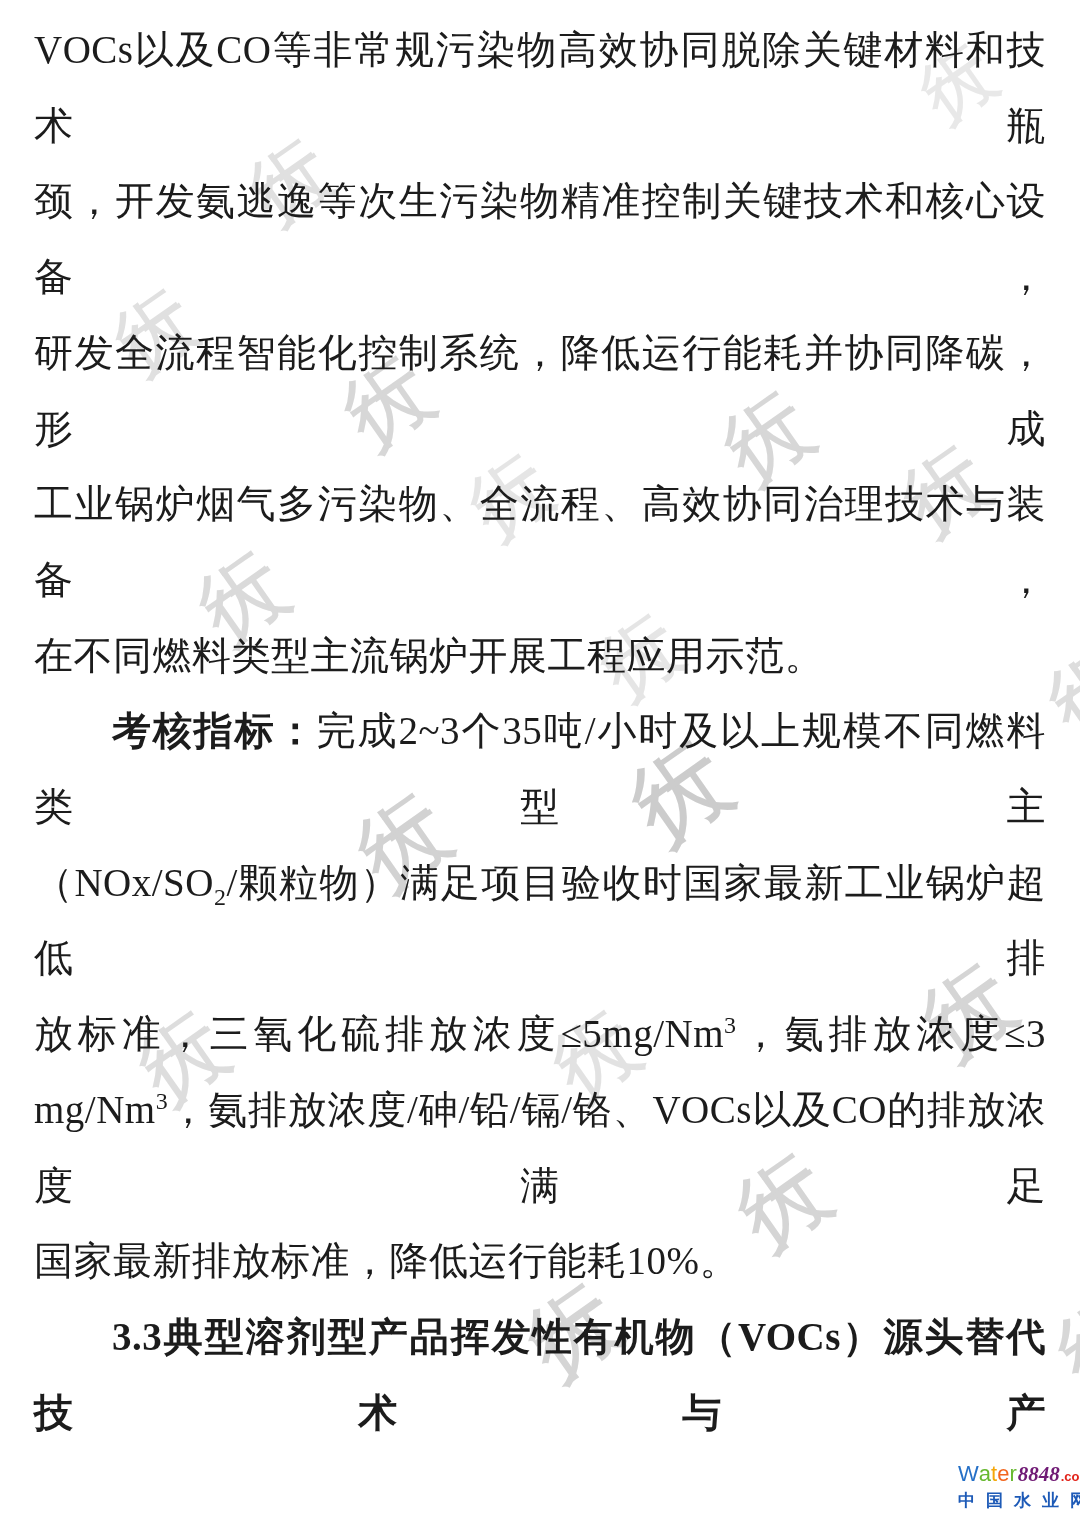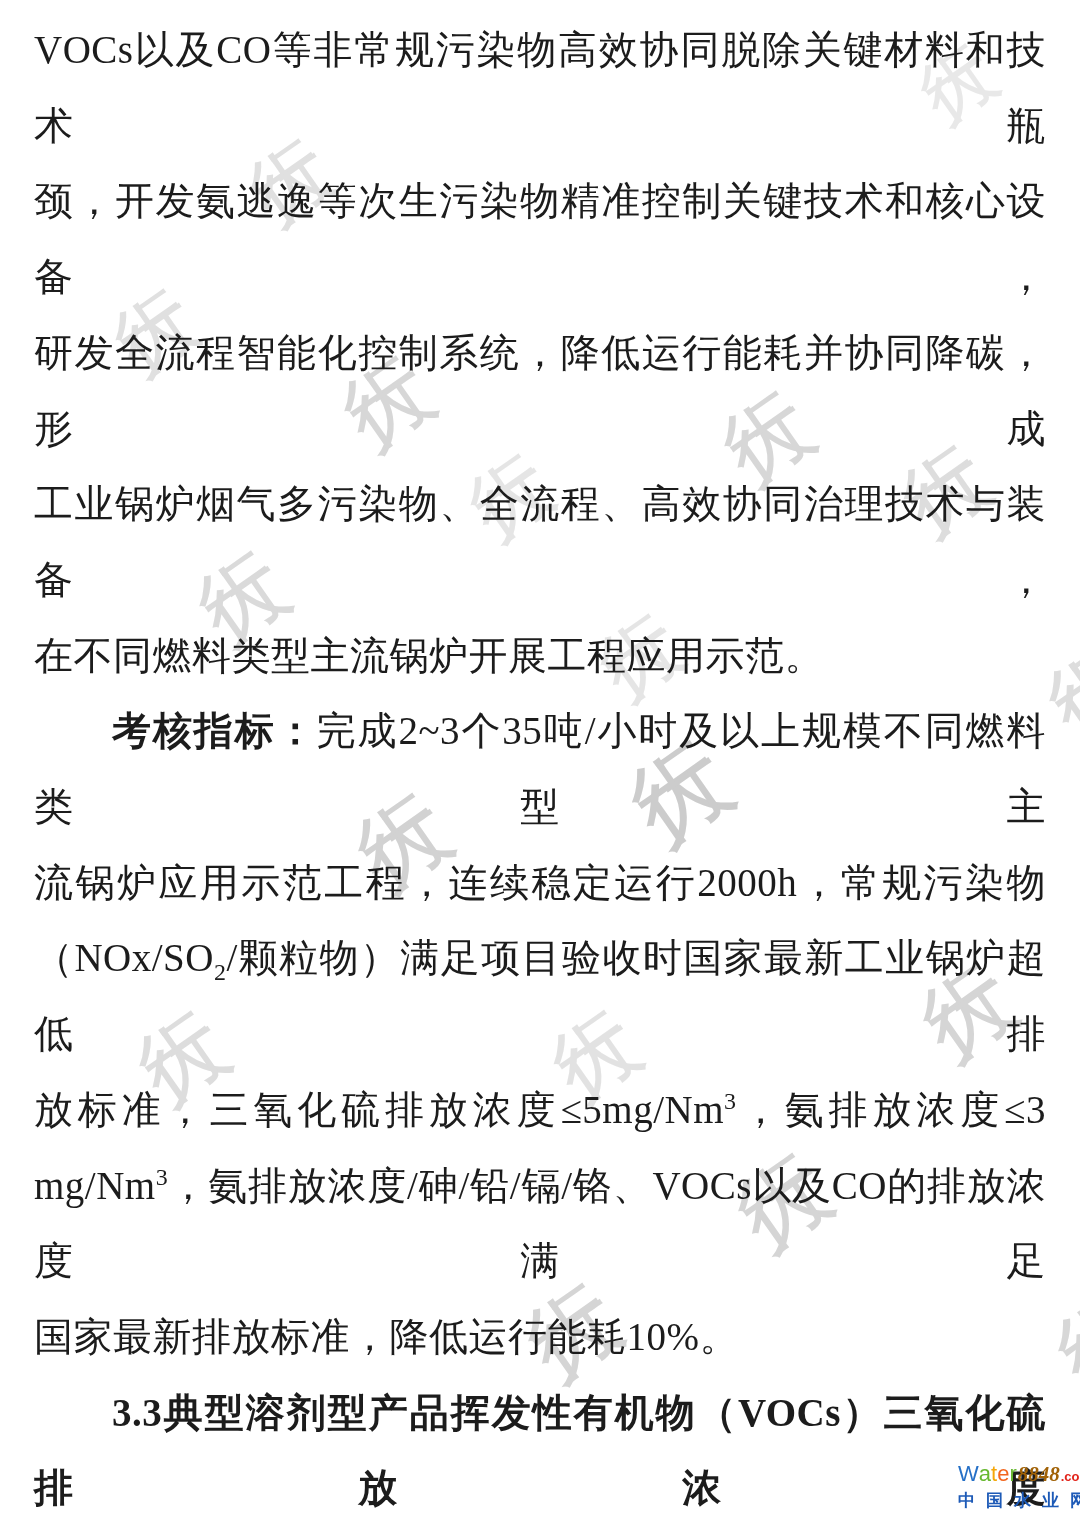--- a/index.html
+++ b/index.html
@@ -99,30 +99,29 @@
       <span class="wm" style="left: 870px; top: 8px; font-size: 72px; opacity: 0.4; color: rgb(199, 199, 199);">大行</span>
     </div>
 
   <div class="doc" id="doc" style="color: rgb(28, 28, 28);">
       <div class="line"><span>VOCs以及CO等非常规污染物高效协同脱除关键材料和技术瓶</span></div>
       <div class="line"><span>颈，开发氨逃逸等次生污染物精准控制关键技术和核心设备，</span></div>
       <div class="line"><span>研发全流程智能化控制系统，降低运行能耗并协同降碳，形成</span></div>
       <div class="line"><span>工业锅炉烟气多污染物、全流程、高效协同治理技术与装备，</span></div>
       <div class="line no-just"><span>在不同燃料类型主流锅炉开展工程应用示范。</span></div>
       <div class="line indent"><span class="b">考核指标：</span><span>完成2~3个35吨/小时及以上规模不同燃料类型主</span></div>
-      <div class="line"><span>流锅炉应用示范工程，连续稳定运行2000h，常规污染物</span></div>
       <div class="line"><span>（NOx/SO</span><sub>2</sub><span>/颗粒物）满足项目验收时国家最新工业锅炉超低排</span></div>
       <div class="line"><span>放标准，三氧化硫排放浓度≤5mg/Nm</span><sup>3</sup><span>，氨排放浓度≤3</span></div>
       <div class="line"><span>mg/Nm</span><sup>3</sup><span>，氨排放浓度/砷/铅/镉/铬、VOCs以及CO的排放浓度满足</span></div>
       <div class="line no-just"><span>国家最新排放标准，降低运行能耗10%。</span></div>
-      <div class="line indent"><span class="b">3.3典型溶剂型产品挥发性有机物（VOCs）三氧化硫排放浓度</span></div>
+      <div class="line indent"><span class="b">3.3典型溶剂型产品挥发性有机物（VOCs）源头替代技术与产</span></div>
     </div>
 
   <div class="logo">
     <div class="logo-row1">
       <span class="logo-word" id="logo-word"><span style="color: rgb(37, 112, 199);">W</span><span style="color: rgb(103, 184, 47);">a</span><span style="color: rgb(245, 167, 10);">t</span><span style="color: rgb(242, 102, 30);">e</span><span style="color: rgb(103, 184, 47);">r</span></span>
-      <span class="logo-num" id="logo-num" style="color: #a16207;">8848</span>
+      <span class="logo-num" id="logo-num" style="color: #701a75;">8848</span>
       <span class="logo-suffix" id="logo-suffix" style="color: rgb(226, 35, 26);">.com</span>
     </div>
     <div class="logo-sub" id="logo-sub" style="color: rgb(29, 90, 183);">中国水业网</div>
   </div>
 
 </div>
 
 </body></html>

